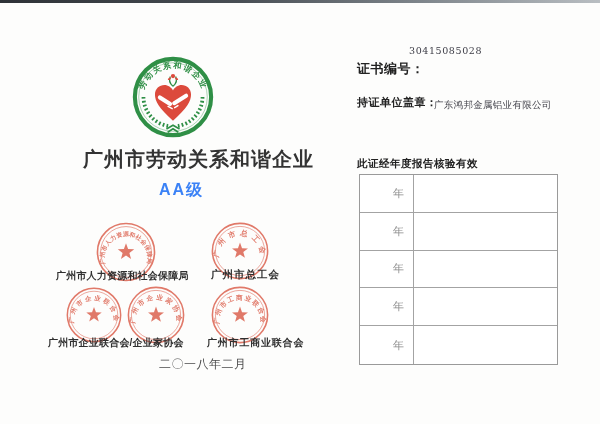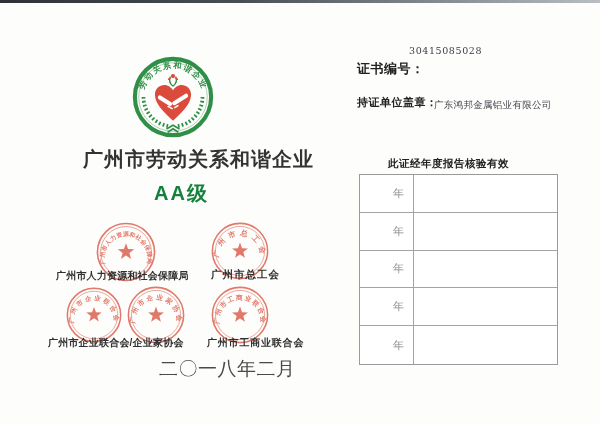--- a/index.html
+++ b/index.html
@@ -19,41 +19,41 @@
     background:linear-gradient(90deg,#2e3237 0%,#484e54 40%,#7e858b 70%,#b9bec2 100%);
   }
   .abs{position:absolute;}
   
   .title{
     top:146px;left:34px;width:280px;text-align:right;
     font-size:20px;font-weight:bold;letter-spacing:1px;color:#333;
   }
   .grade{
     top:180px;left:34px;width:295px;text-align:center;
-    font-size:20px;font-weight:bold;letter-spacing:2px;color:#15803d;
+    font-size:16px;font-weight:bold;letter-spacing:2px;color:#3b82f6;
   }
   .seal-label{font-weight:bold;color:#2f2f2f;white-space:nowrap;}
   .lbl-r1l{top:269px;left:56px;font-size:10px;letter-spacing:0.2px;}
   .lbl-r1r{top:268px;left:211px;font-size:10.5px;letter-spacing:1px;}
   .lbl-r2l{top:336px;left:48px;font-size:10px;letter-spacing:0.2px;}
   .lbl-r2r{top:336px;left:207px;font-size:10px;letter-spacing:0.8px;}
-  .issue-date{top:356px;left:159px;font-size:19px;letter-spacing:0.5px;color:#4a4a4a;}
+  .issue-date{top:356px;left:159px;font-size:12px;letter-spacing:0.5px;color:#4a4a4a;}
   
   svg.seal{position:absolute;opacity:0.88;}
   .seal-ring-o{fill:none;stroke:var(--seal);stroke-width:2.6;}
   .seal-ring-i{fill:none;stroke:var(--seal);stroke-width:1.1;}
   .seal-star{fill:var(--seal);}
   .seal-text{fill:var(--seal);font-weight:bold;font-family:"Liberation Sans",sans-serif;}
   
   .r-label{font-weight:bold;color:#222;white-space:nowrap;}
   .cert-no-label{top:60px;left:357px;font-size:13px;letter-spacing:0.5px;text-align:center;}
   .cert-no-value{top:45px;left:409px;font-family:"DejaVu Serif",serif;font-size:9.5px;letter-spacing:0.6px;color:#3c3c46;}
   .holder-label{top:95px;left:357px;font-size:11px;letter-spacing:0.5px;}
   .holder-value{top:99px;left:434px;font-family:"DejaVu Serif",serif;font-size:9.5px;letter-spacing:0.3px;color:#44444c;}
-  .annual-title{top:157px;left:357px;font-size:10.5px;letter-spacing:0.5px;margin-left:31px;}
+  .annual-title{top:157px;left:357px;font-size:10.5px;letter-spacing:0.5px;}
   .check-table{
     top:174px;left:359px;width:199px;height:191px;
     border:1px solid #9a9a9a;box-sizing:border-box;
     display:grid;grid-template-rows:repeat(5,1fr);background:#fff;
   }
   .t-row{display:flex;border-bottom:1px solid var(--tbl);}
   .t-row:last-child{border-bottom:none;}
   .t-year{
     width:54px;border-right:1px solid var(--tbl);box-sizing:border-box;
     display:flex;align-items:center;justify-content:flex-end;padding-right:9px;

